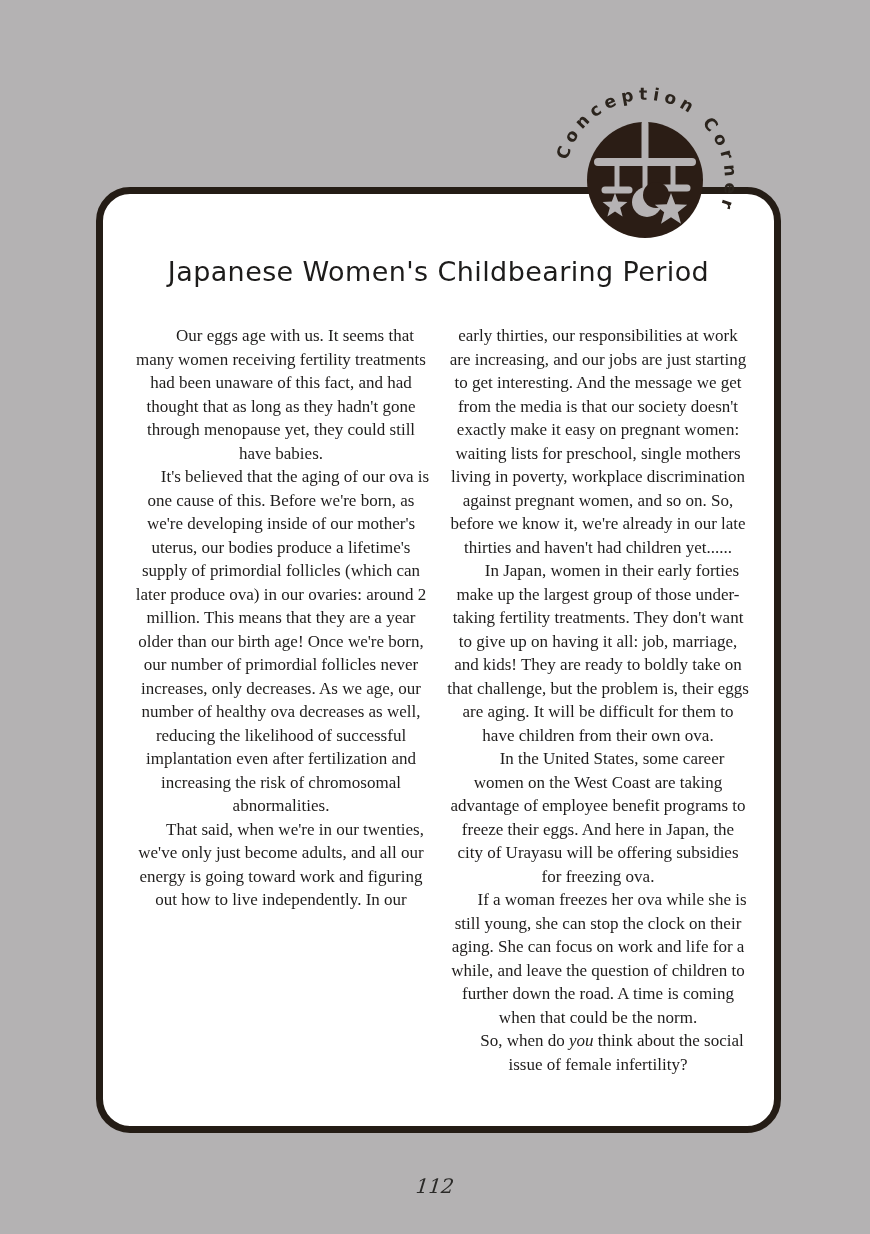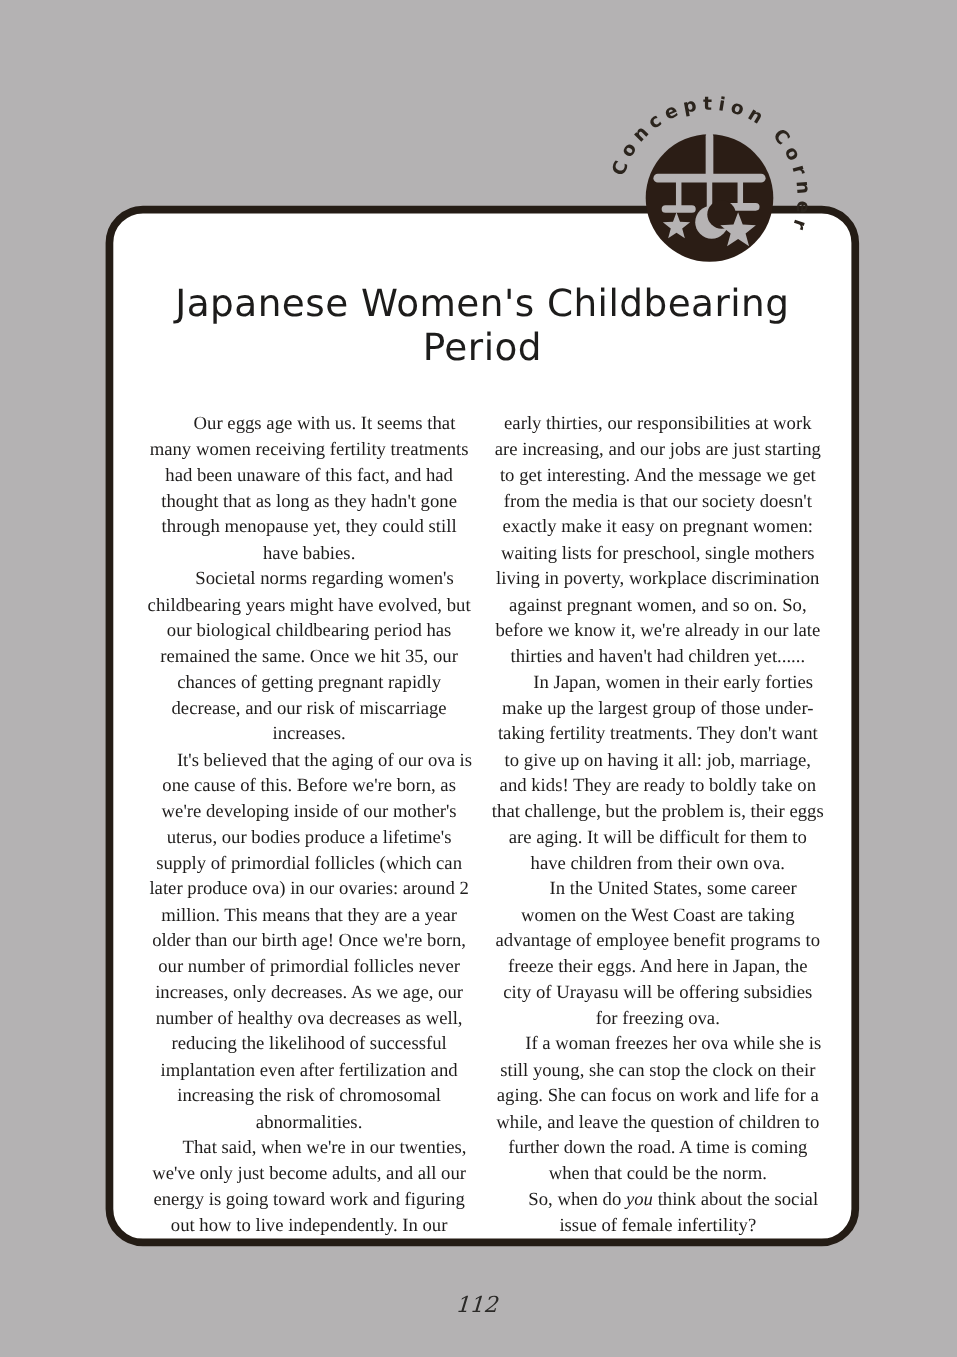--- a/index.html
+++ b/index.html
@@ -18,21 +18,21 @@
     background:#ffffff;
     border:7px solid #241c15;
     border-radius:34px;
     z-index:1;
   }
   .title{
     margin:62px 10px 0 10px;
     text-align:center;
     font-family:"DejaVu Sans", sans-serif;
     font-weight:normal;
-    font-size:34px;
+    font-size:27px;
     letter-spacing:0.4px;
     color:#1d1c1b;
   }
   .cols{
     display:flex;
     gap:15px;
     padding:0 25px 0 27px;
     margin-top:37px;
   }
   .col{
@@ -72,21 +72,20 @@
   }
 </style>
 </head>
 <body>
 
 <div class="card">
   <h1 class="title">Japanese Women's Childbearing Period</h1>
   <div class="cols">
     <div class="col">
       <p class="indent">Our eggs age with us. It seems that many women receiving fertility treatments had been unaware of this fact, and had thought that as long as they hadn't gone through menopause yet, they could still have babies.</p>
-      <p class="indent">Societal norms regarding women's childbearing years might have evolved, but our biological childbearing period has remained the same. Once we hit 35, our chances of getting pregnant rapidly decrease, and our risk of miscarriage increases.</p>
       <p class="indent">It's believed that the aging of our ova is one cause of this. Before we're born, as we're developing inside of our mother's uterus, our bodies produce a lifetime's supply of primordial follicles (which can later produce ova) in our ovaries: around 2 million. This means that they are a year older than our birth age! Once we're born, our number of primordial follicles never increases, only decreases. As we age, our number of healthy ova decreases as well, reducing the likelihood of successful implantation even after fertilization and increasing the risk of chromosomal abnormalities.</p>
       <p class="indent spaced">That said, when we're in our twenties, we've only just become adults, and all our energy is going toward work and figuring out how to live independently. In our</p>
     </div>
     <div class="col">
       <p>early thirties, our responsibilities at work are increasing, and our jobs are just starting to get interesting. And the message we get from the media is that our society doesn't exactly make it easy on pregnant women: waiting lists for preschool, single mothers living in poverty, workplace discrimination against pregnant women, and so on. So, before we know it, we're already in our late thirties and haven't had children yet......</p>
       <p class="indent">In Japan, women in their early forties make up the largest group of those under-taking fertility treatments. They don't want to give up on having it all: job, marriage, and kids! They are ready to boldly take on that challenge, but the problem is, their eggs are aging. It will be difficult for them to have children from their own ova.</p>
       <p class="indent spaced">In the United States, some career women on the West Coast are taking advantage of employee benefit programs to freeze their eggs. And here in Japan, the city of Urayasu will be offering subsidies for freezing ova.</p>
       <p class="indent">If a woman freezes her ova while she is still young, she can stop the clock on their aging. She can focus on work and life for a while, and leave the question of children to further down the road. A time is coming when that could be the norm.</p>
       <p class="indent spaced"><span>So, when do </span><em>you</em><span> think about the social issue of female infertility?</span></p>
     </div>

